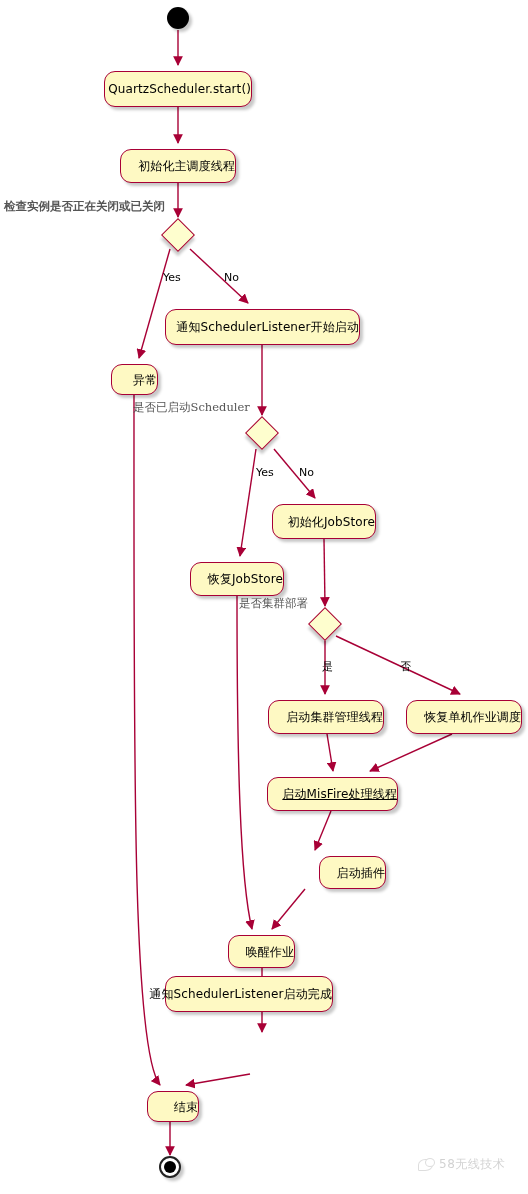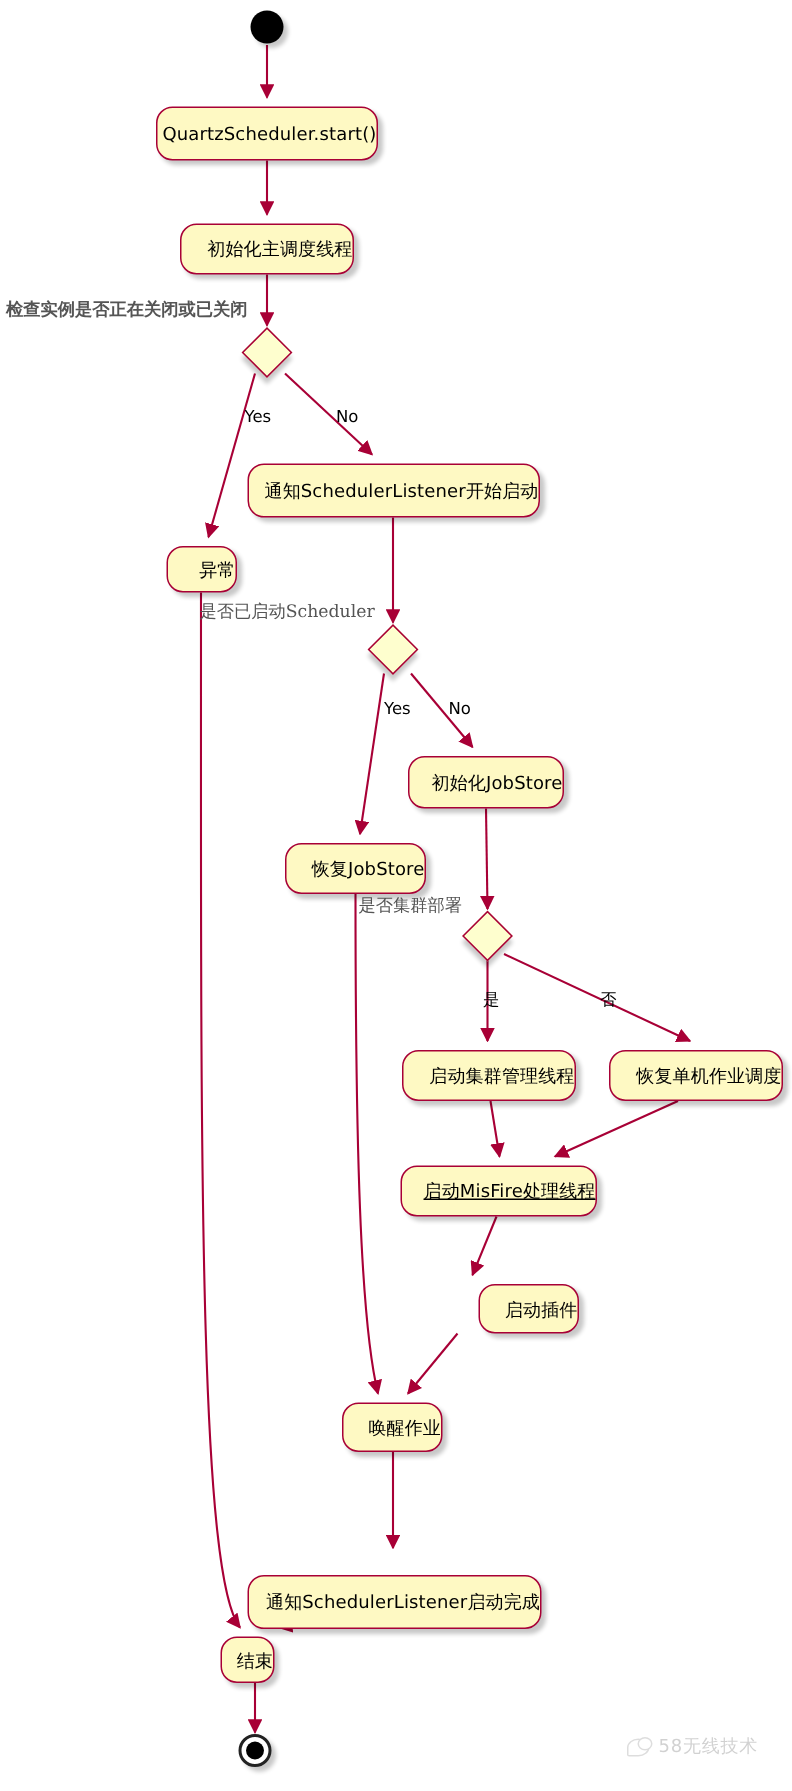--- a/index.html
+++ b/index.html
@@ -210,25 +210,25 @@
   </div>
 
   <div class="node" style="left:277px; top:856px; width:67px; height:33px;margin-left:42px;">
     <span>启动插件</span>
   </div>
 
   <div class="node" style="left:228px; top:935px; width:67px; height:33px;">
     <span>唤醒作业</span>
   </div>
 
-  <div class="node" style="left:165px; top:1050px; width:196px; height:36px;padding-left:28px;">
+  <div class="node" style="left:165px; top:976px; width:168px; height:36px;padding-left:28px;">
     <span>通知SchedulerListener启动完成</span>
   </div>
 
-  <div class="node" style="left:147px; top:1091px; width:36px; height:31px;">
+  <div class="node" style="left:147px; top:1091px; width:52px; height:31px;">
     <span>结束</span>
   </div>
 
   <div class="diamond" style="left:166px; top:223px;"></div>
   <div class="diamond" style="left:250px; top:421px;"></div>
   <div class="diamond" style="left:313px; top:612px;"></div>
 
   <div class="note-label" style="left:4px; top:201px;font-weight:bold;">检查实例是否正在关闭或已关闭</div>
   <div class="note-label" style="left:133px; top:402px;">是否已启动Scheduler</div>
   <div class="note-label" style="left:239px; top:598px;">是否集群部署</div>

